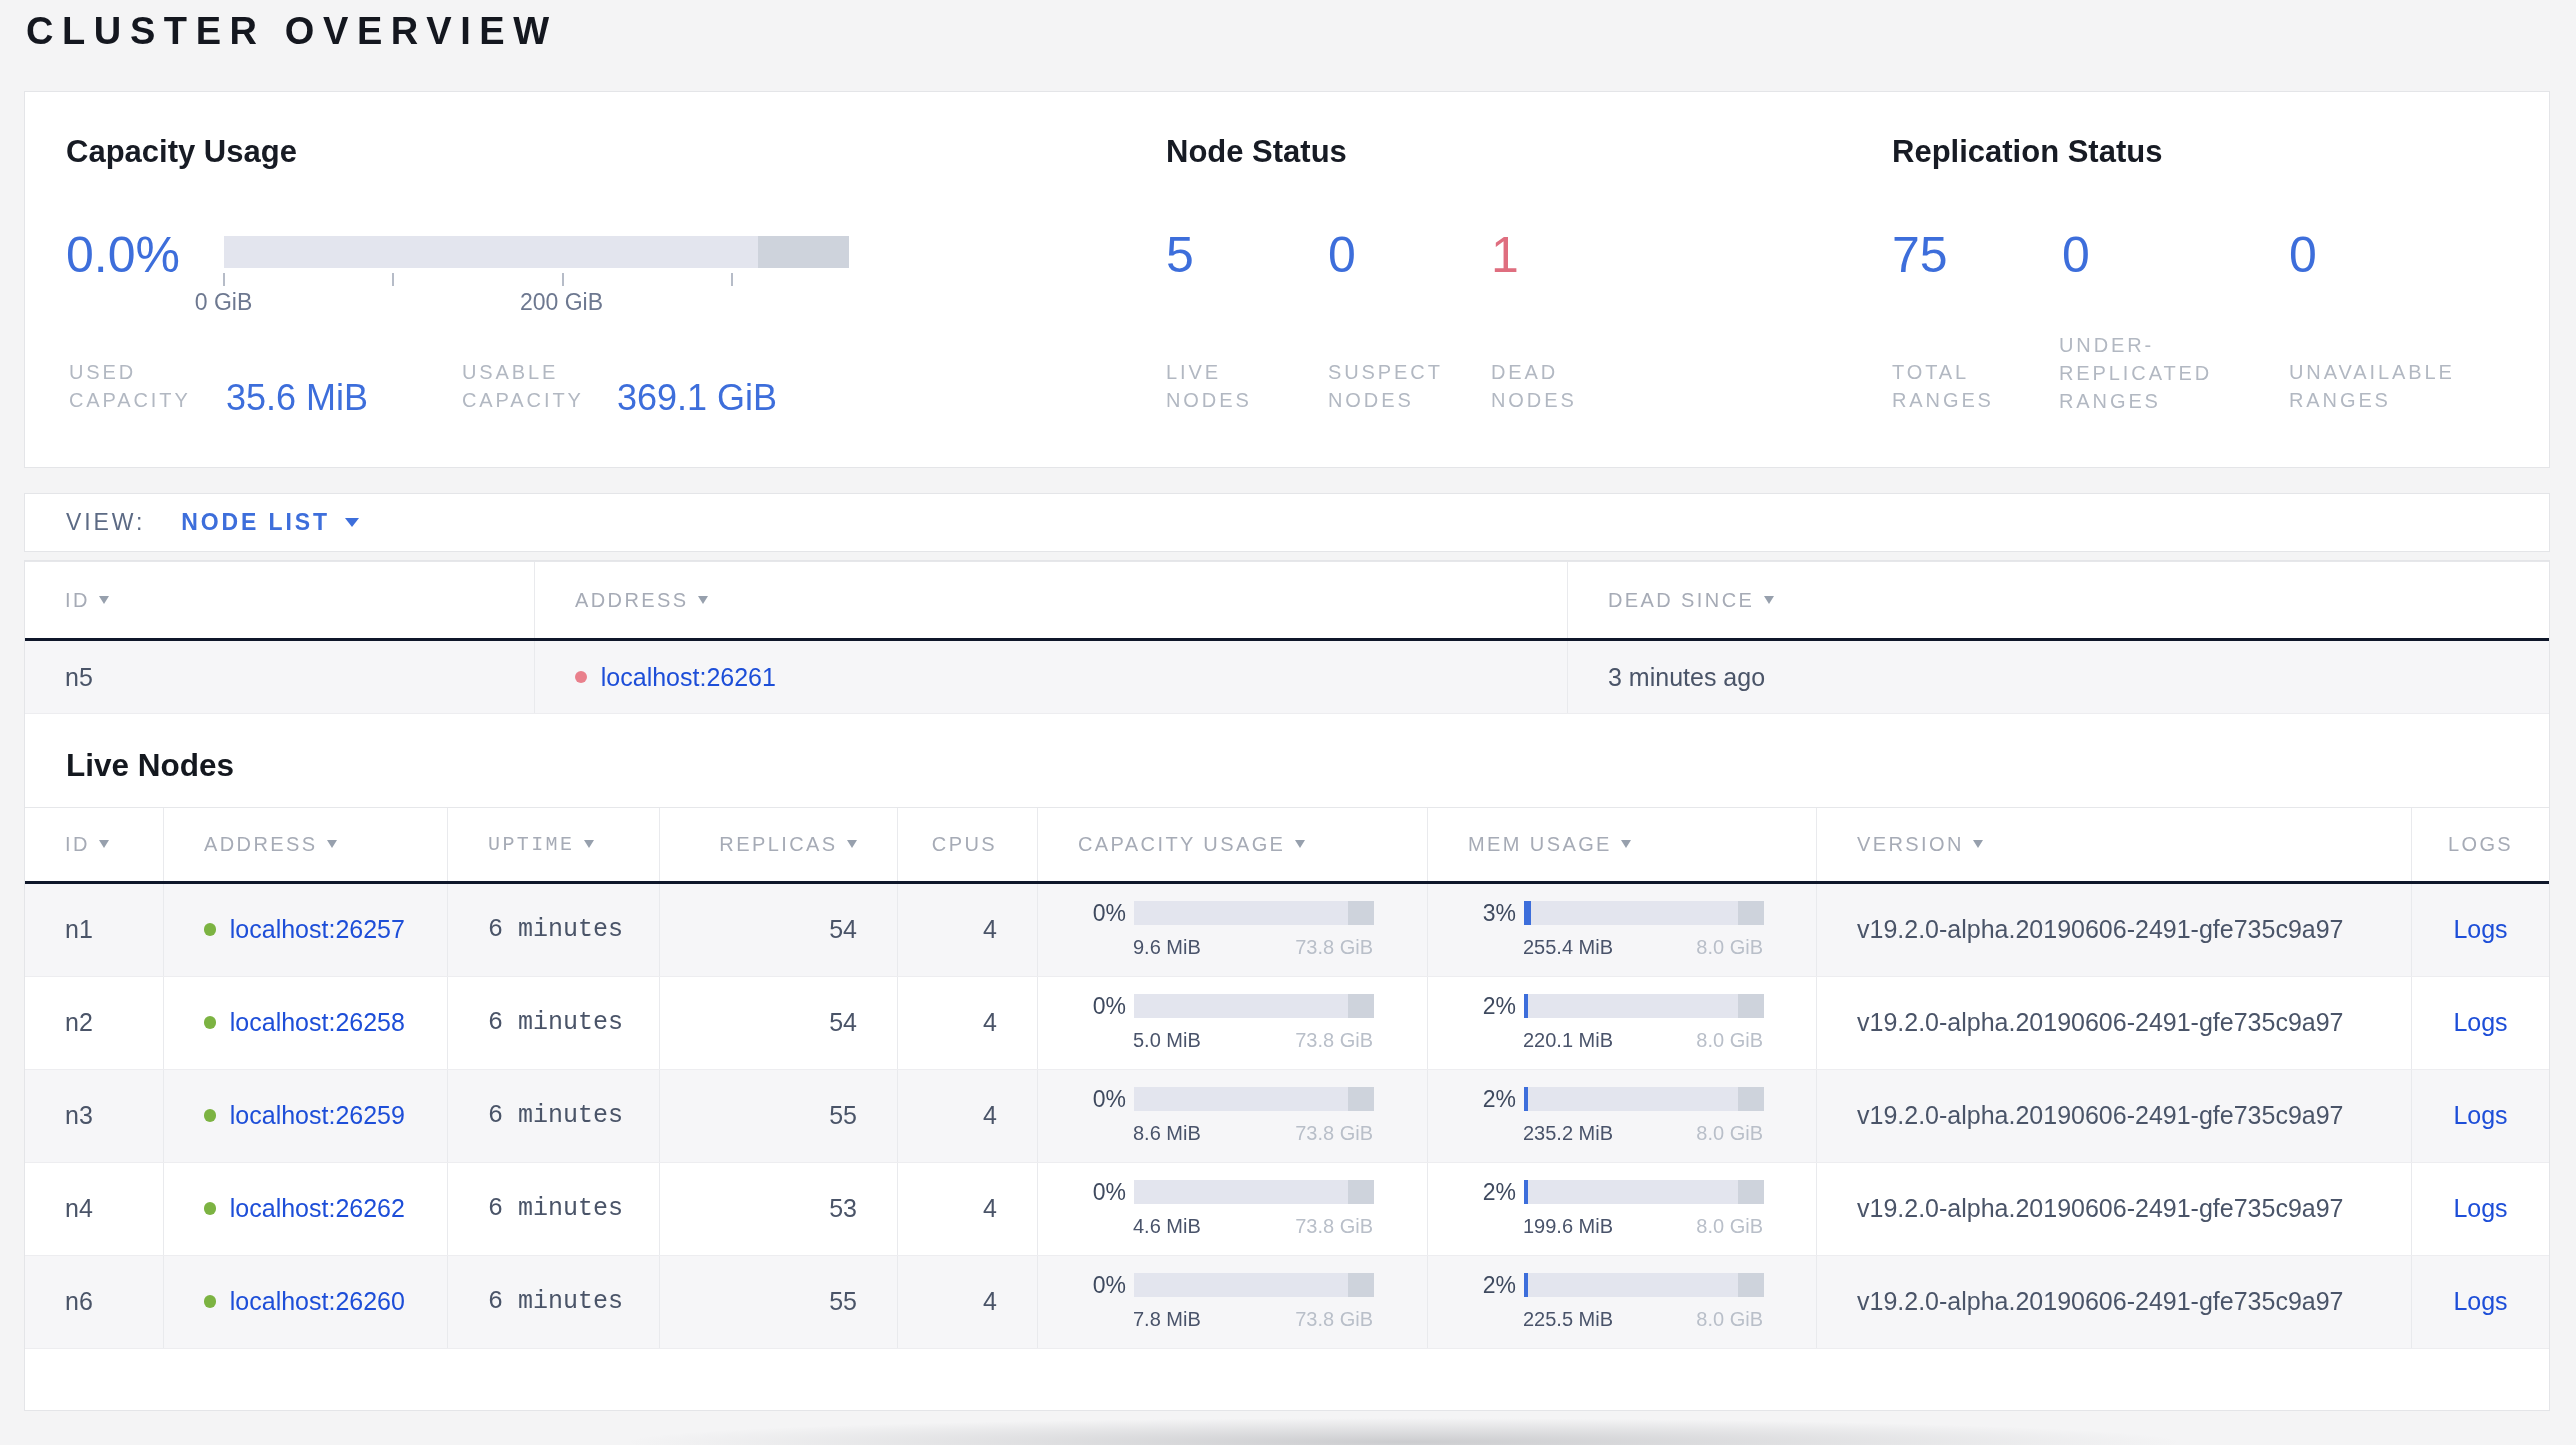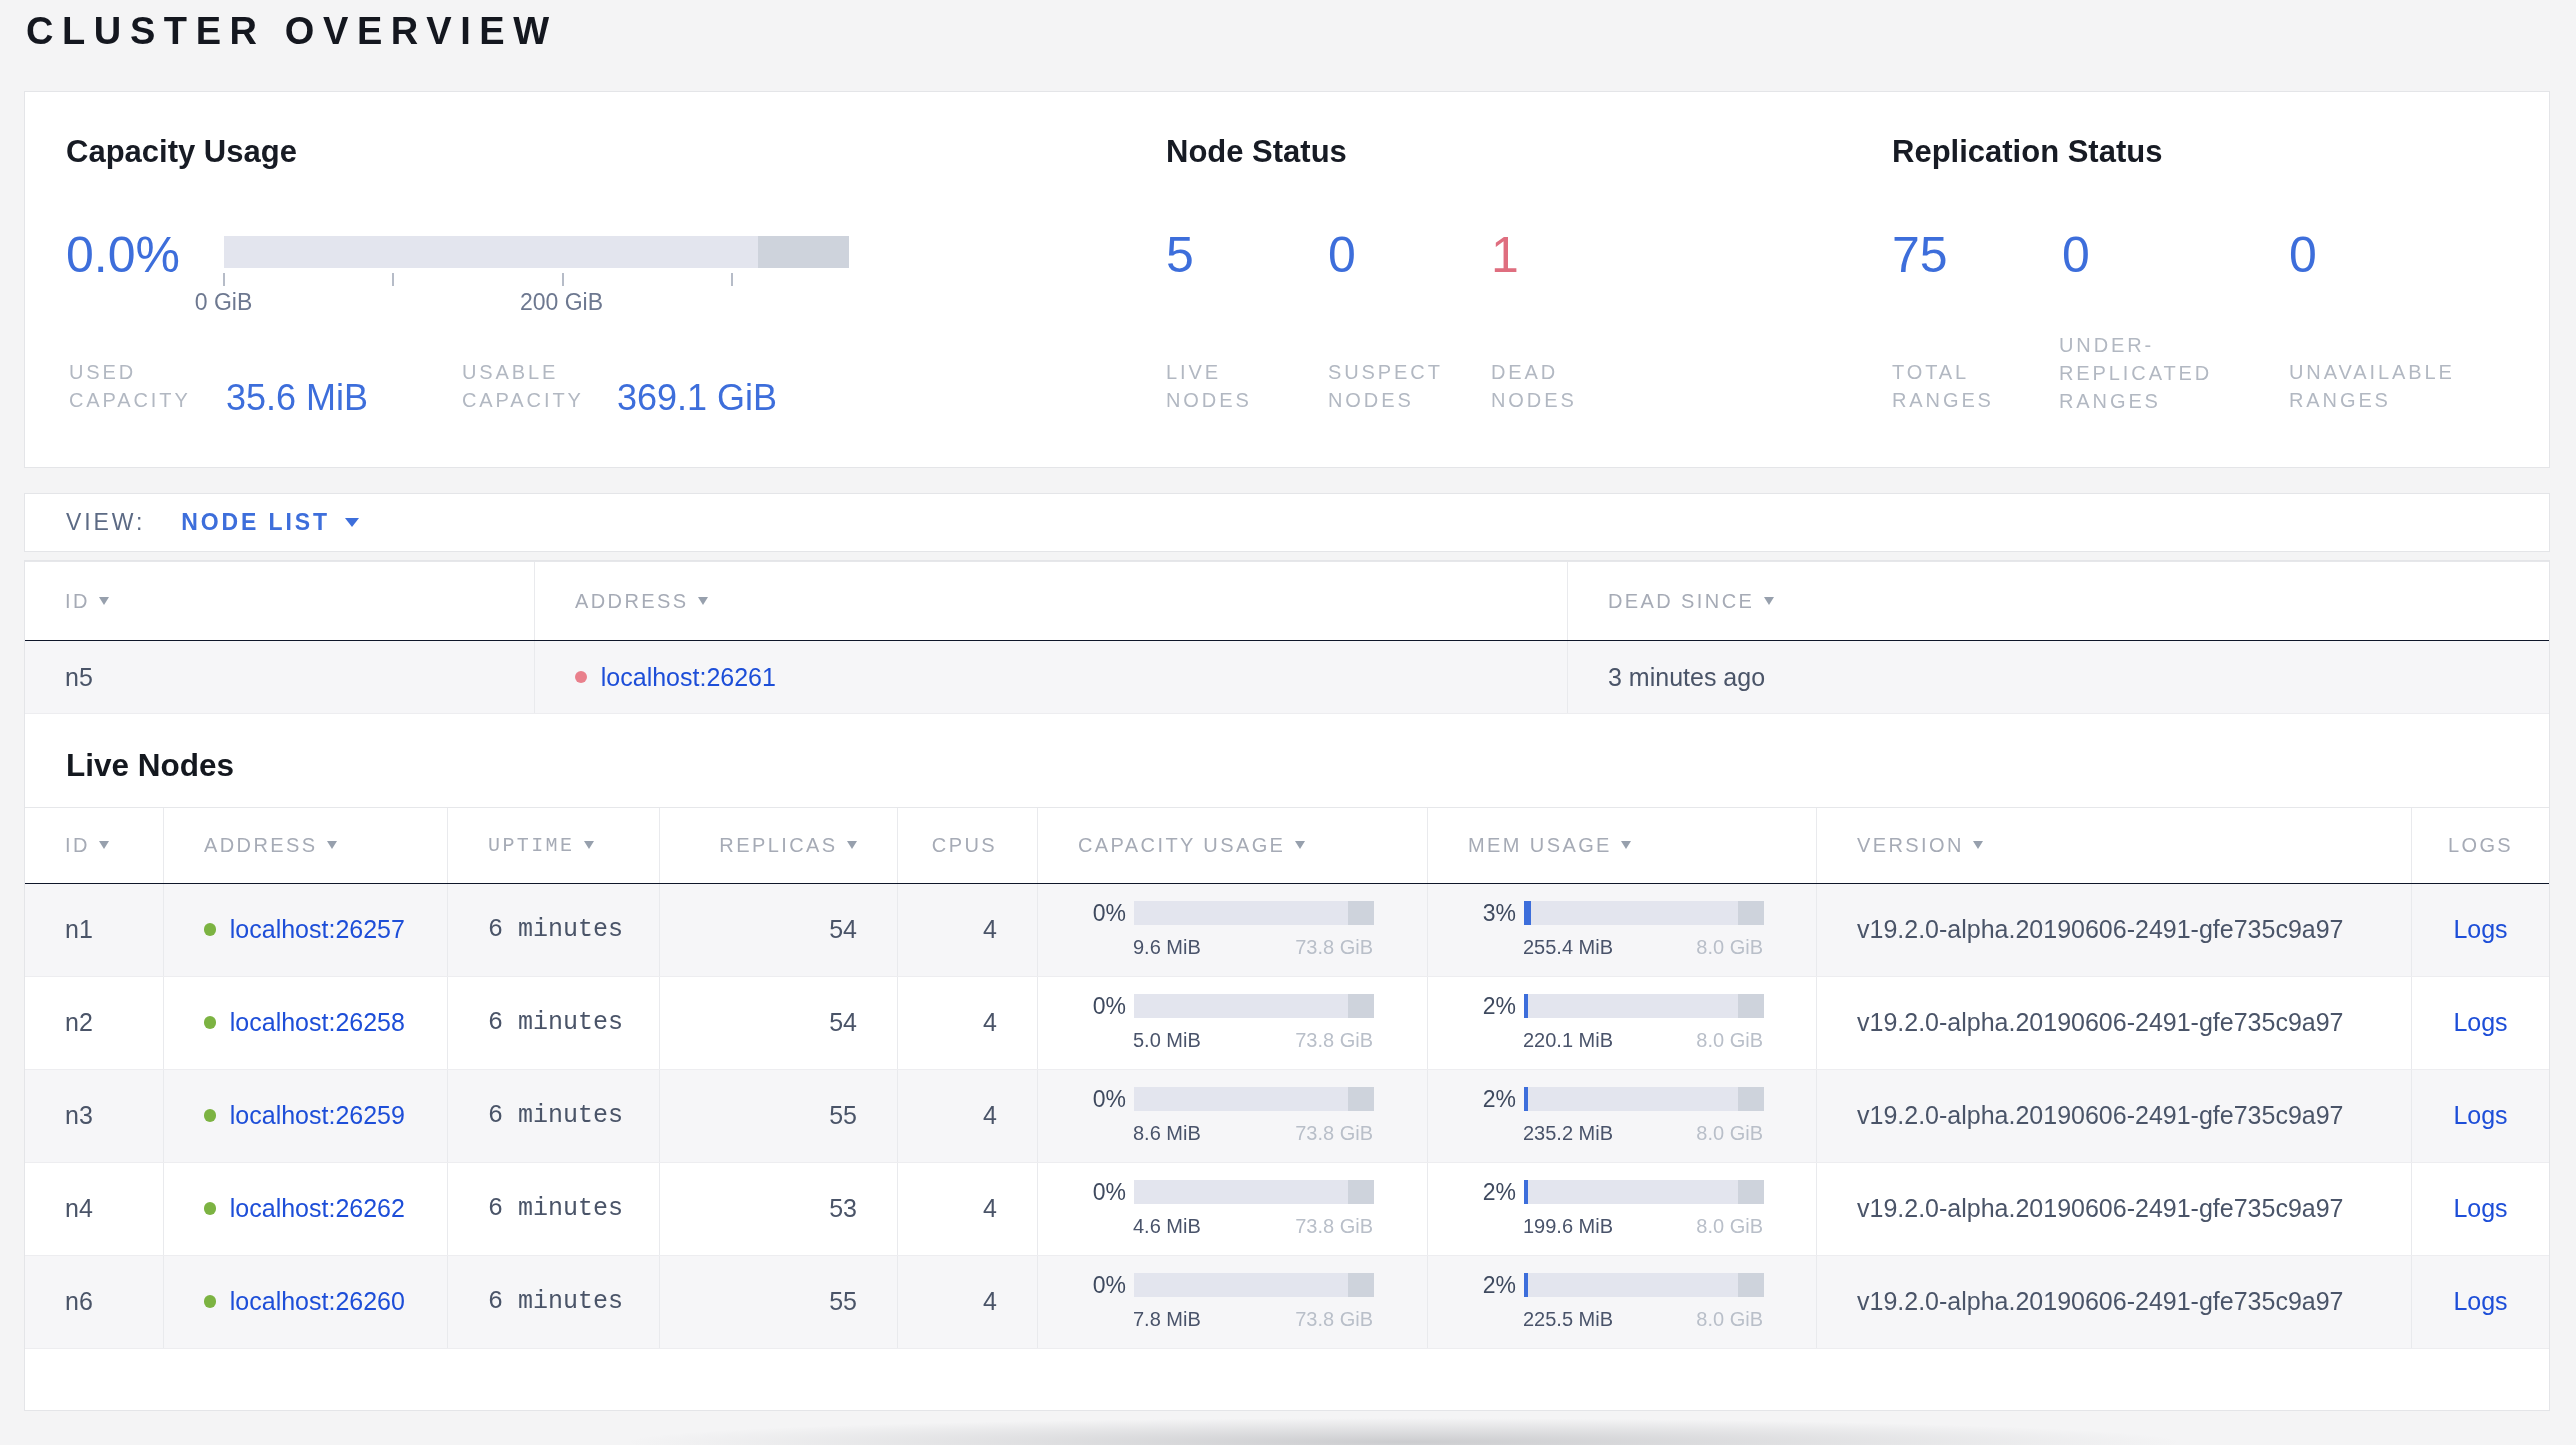--- a/index.html
+++ b/index.html
@@ -38,21 +38,21 @@
   
   #view-card{ top:493px; height:59px; display:flex; align-items:center; }
   #view-card .vlabel{ margin-left:41px; font-size:23px; letter-spacing:2.9px; color:#5c6a84; }
   #view-card .vsel{ margin-left:36px; font-size:23px; letter-spacing:2.9px; font-weight:600; color:#3d6edb; cursor:pointer; display:flex; align-items:center; }
   .tri-down{ display:inline-block; width:0; height:0; border-left:7.6px solid transparent; border-right:7.6px solid transparent; border-top:9.5px solid #3d6edb; margin-left:15.3px; }
   
   #tables-card{ top:560px; height:851px; overflow:hidden; }
   .sec-heading{ padding:17px 0 23px 41px; font-size:31.5px; line-height:38px; font-weight:700; color:#14181f; }
   .sec-heading.live{ padding-top:31.5px; }
   .thead,.trow{ display:flex; box-sizing:border-box; }
-  .thead{ border-top:1px solid #e6e7ea; border-bottom:1px solid #0f172a; }
+  .thead{ border-top:1px solid #e6e7ea; border-bottom:3px solid #0f172a; }
   .cell{ box-sizing:border-box; display:flex; align-items:center; height:100%; padding-left:40px; font-size:25px; color:#4a5468; }
   .cell + .cell{ border-left:1px solid #e9eaed; }
   .hcell{ font-size:20px; font-weight:500; letter-spacing:2.4px; color:#a6abb6; }
   .r{ justify-content:flex-end; padding-left:0; padding-right:40px; }
   .c{ justify-content:center; padding-left:0; }
   .sort{ display:inline-block; width:0; height:0; border-left:5.7px solid transparent; border-right:5.7px solid transparent; border-top:8.6px solid #97a0ad; margin-left:9.5px; }
   
   .dhead{ height:80px; }
   .drow{ height:73px; background:#f6f6f8; border-bottom:1px solid #ededf0; }
   .dc1{ width:509px; } .dc2{ width:1033px; } .dc3{ flex:1; }

